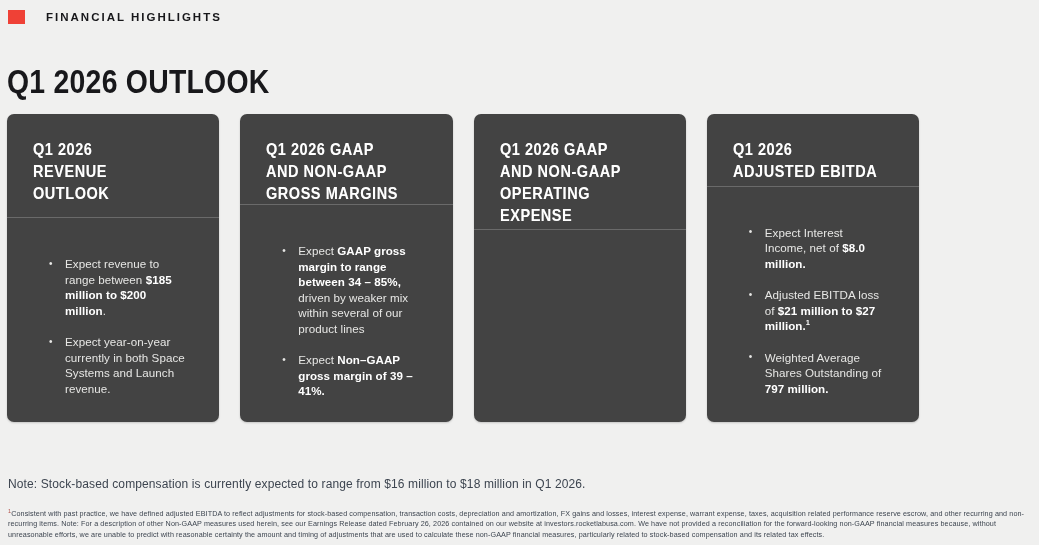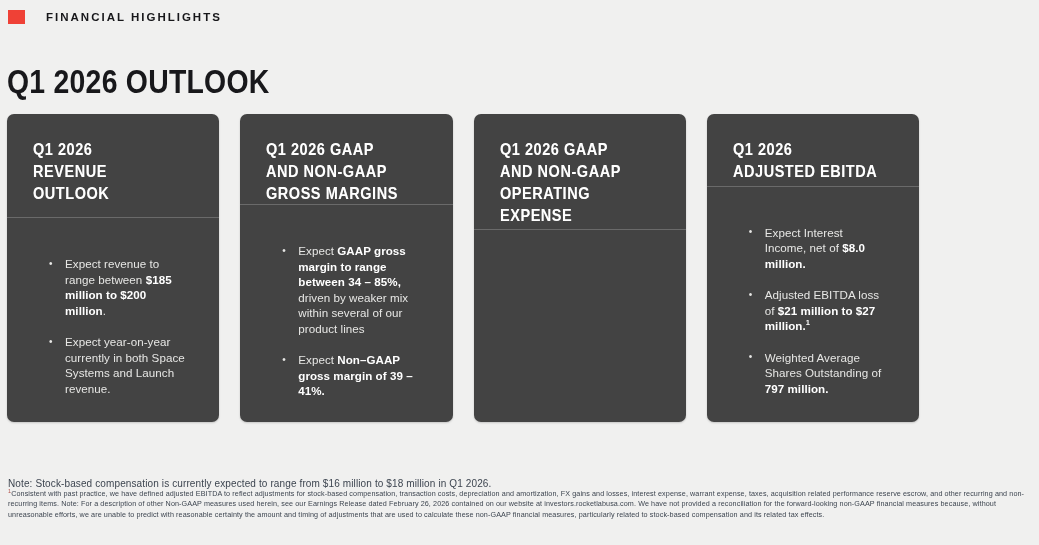--- a/index.html
+++ b/index.html
@@ -135,25 +135,25 @@
 
   
   .footnotes {
     position: absolute;
     left: 8px;
     top: 479px;
     width: 1024px;
     color: #3d4550;
   }
   .fn-note {
-    font-size: 10px;
+    font-size: 12px;
     line-height: 10px;
     letter-spacing: 0.12px;
     color: #3d4550;
-    margin-bottom: 0;
+    margin-bottom: 20px;
   }
   .fn-long {
     font-size: 7.2px;
     line-height: 10.4px;
     letter-spacing: 0.1px;
     color: #3d4550;
   }
   .fn-long sup {
     font-size: 5.5px;
     vertical-align: super;

